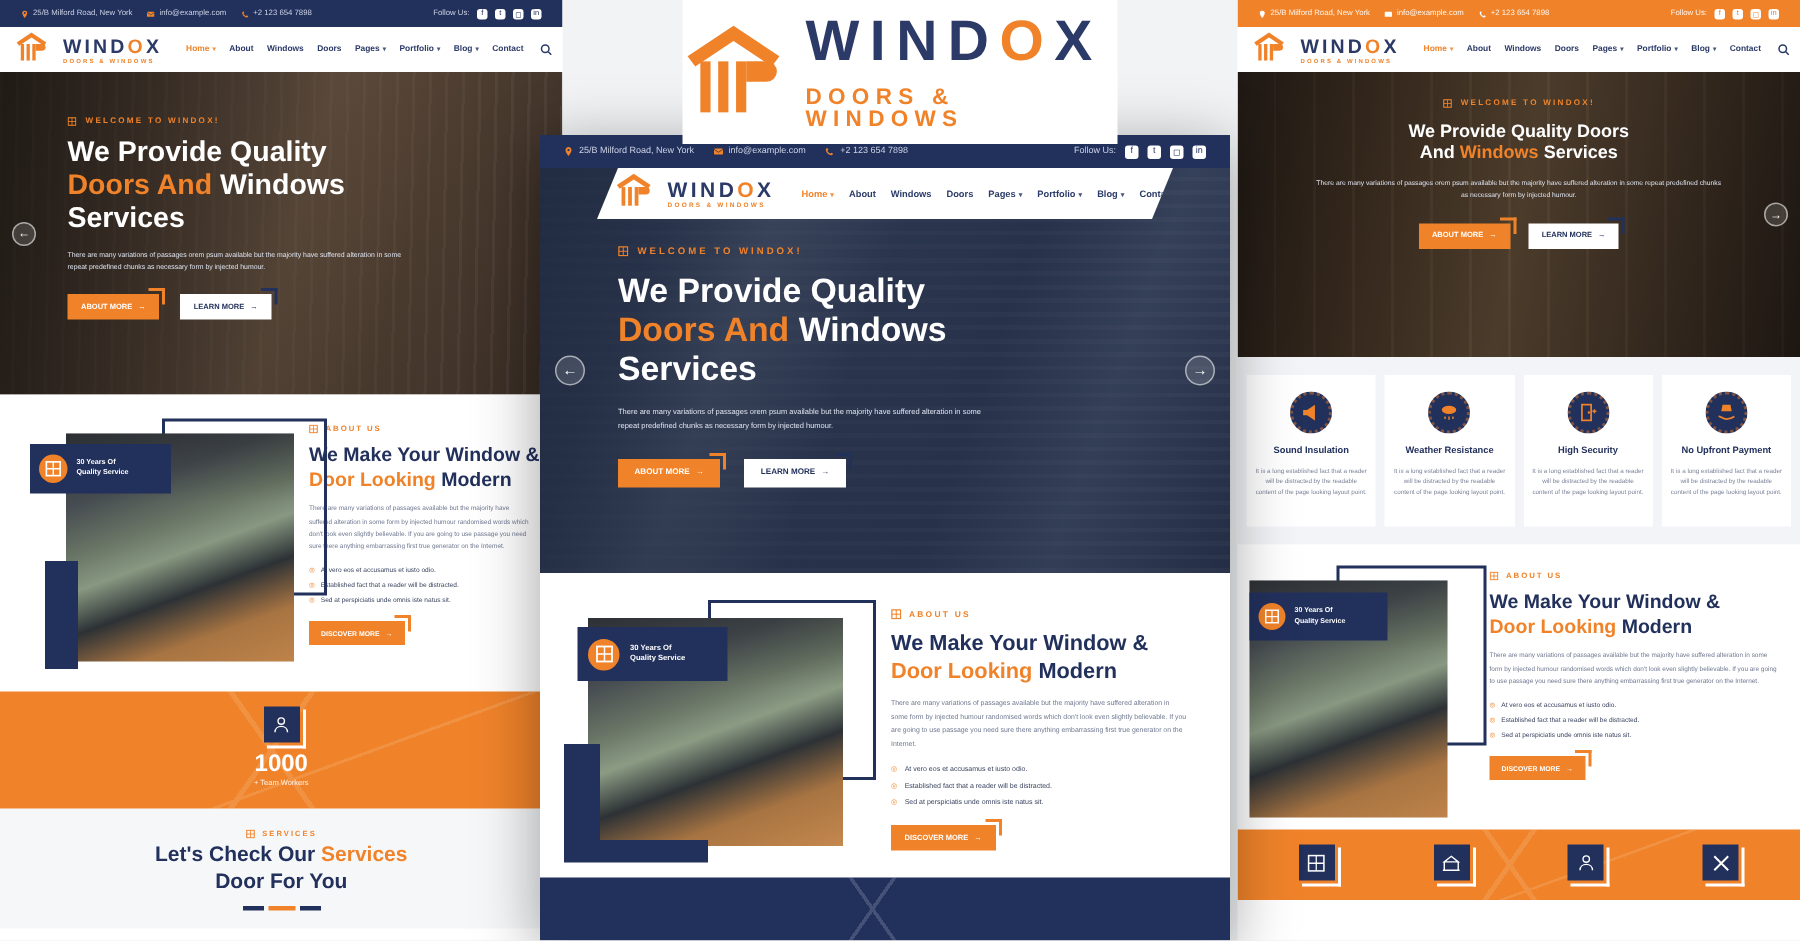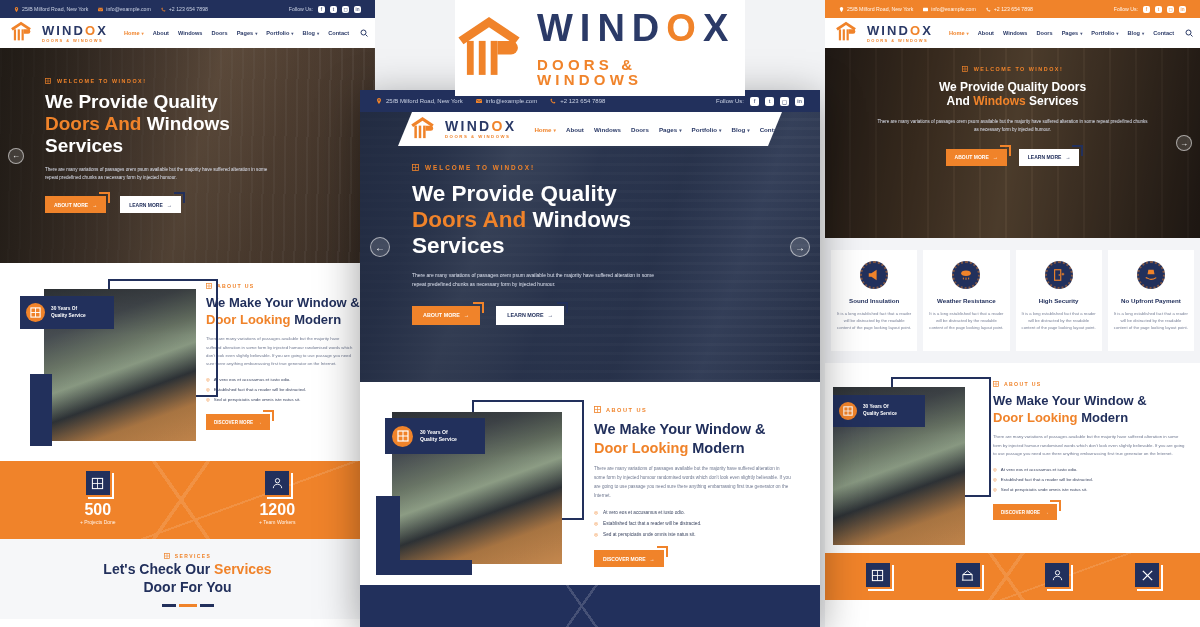--- a/index.html
+++ b/index.html
@@ -326,35 +326,25 @@
           <span>DISCOVER MORE</span>
           <span>→</span>
         </span>
     </div>
   </div>
 
   <div class="stats" style="height:78px;padding:10px 8px;margin-top:8px;">
     <div class="stat">
       <span class="stat-ic" style="width:24px;height:24px;">
         <svg width="13" height="13" viewBox="0 0 14 14">
-            <rect x="1.5" y="1.5" width="11" height="11" fill="none" stroke="#fff" stroke-width="1.1"></rect>
-            <path d="M7 1.5v11M1.5 7h11" stroke="#fff" stroke-width=".9"></path>
-          </svg>
-      </span>
-      <div class="stat-num" style="font-size:16px;margin-top:6px;">500</div>
-      <div class="stat-lab" style="font-size:5px;">+ <span>Projects Done</span></div>
-    </div>
-    <div class="stat">
-      <span class="stat-ic" style="width:24px;height:24px;">
-        <svg width="13" height="13" viewBox="0 0 14 14">
             <circle cx="7" cy="4" r="2.3" fill="none" stroke="#fff" stroke-width="1"></circle>
             <path d="M2.5 12c0-2.6 2-4.2 4.5-4.2S11.5 9.4 11.5 12" fill="none" stroke="#fff" stroke-width="1"></path>
           </svg>
       </span>
-      <div class="stat-num" style="font-size:16px;margin-top:6px;">1200</div>
+      <div class="stat-num" style="font-size:16px;margin-top:6px;">1000</div>
       <div class="stat-lab" style="font-size:5px;">+ <span>Team Workers</span></div>
     </div>
   </div>
 
   <div class="svc-head" style="padding:14px 10px 0;height:80px;">
     <div class="eyebrow" style="font-size:5px;letter-spacing:1.4px;">
       <svg width="6" height="6" viewBox="0 0 12 12">
           <rect x="1" y="1" width="10" height="10" fill="none" stroke="#f0832a" stroke-width="1.4"></rect>
           <path d="M6 1v10M1 6h10" stroke="#f0832a" stroke-width="1.1"></path>
         </svg>

